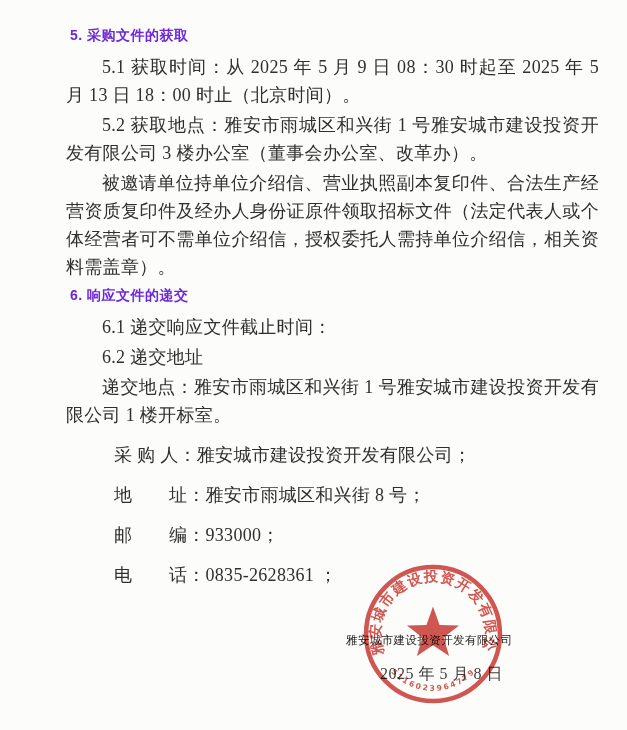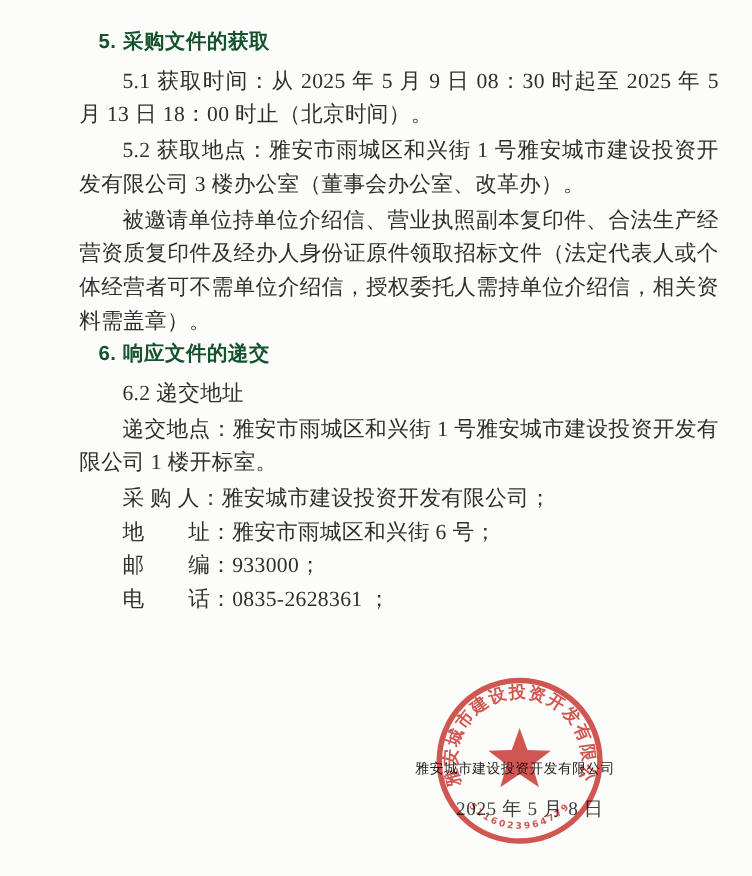--- a/index.html
+++ b/index.html
@@ -17,36 +17,36 @@
     color: #2f2f2f;
   }
   .content {
     position: absolute;
     left: 66px;
     right: 28px;
     top: 21px;
   }
   h2.sec {
     font-family: "Liberation Sans", "DejaVu Sans", sans-serif;
-    font-size: 17px;
+    font-size: 14px;
     font-weight: bold;
-    color: #14532d;
-    margin: 2px 0 6px 16px;
+    color: #6d28d9;
+    margin: 2px 0 6px 4px;
     line-height: 24px;
     letter-spacing: 0.5px;
   }
   p.line {
     font-size: 18px;
     line-height: 28px;
     margin: 0 0 2px 0;
     text-indent: 2em;
     text-align: justify;
     letter-spacing: 0.3px;
   }
-  .contact p.line { margin: 0; }
+  .contact p.line { margin: 12px; }
 
   
   .sig-company {
     position: absolute;
     left: 346px;
     top: 633px;
     font-size: 11.5px;
     letter-spacing: 0.4px;
     color: #222;
   }
@@ -87,26 +87,27 @@
 
 <div class="page">
   <div class="content">
 
     <h2 class="sec">5. 采购文件的获取</h2>
     <p class="line">5.1 获取时间：从 2025 年 5 月 9 日 08：30 时起至 2025 年 5 月 13 日 18：00 时止（北京时间）。</p>
     <p class="line">5.2 获取地点：雅安市雨城区和兴街 1 号雅安城市建设投资开发有限公司 3 楼办公室（董事会办公室、改革办）。</p>
     <p class="line">被邀请单位持单位介绍信、营业执照副本复印件、合法生产经营资质复印件及经办人身份证原件领取招标文件（法定代表人或个体经营者可不需单位介绍信，授权委托人需持单位介绍信，相关资料需盖章）。</p>
 
     <h2 class="sec">6. 响应文件的递交</h2>
+    <p class="line">6.1 递交响应文件截止时间：</p>
     <p class="line">6.2 递交地址</p>
     <p class="line">递交地点：雅安市雨城区和兴街 1 号雅安城市建设投资开发有限公司 1 楼开标室。</p>
 
     <div class="contact">
       <p class="line">采 购 人：雅安城市建设投资开发有限公司；</p>
-      <p class="line">地　　址：雅安市雨城区和兴街 6 号；</p>
+      <p class="line">地　　址：雅安市雨城区和兴街 8 号；</p>
       <p class="line">邮　　编：933000；</p>
       <p class="line">电　　话：0835-2628361 ；</p>
     </div>
   </div>
 
   <div class="sig-company">雅安城市建设投资开发有限公司</div>
   <div class="sig-date">2025 年 5 月 8 日</div>
 
   <svg class="seal" viewBox="0 0 144 144" xmlns="http://www.w3.org/2000/svg">
     <defs>

